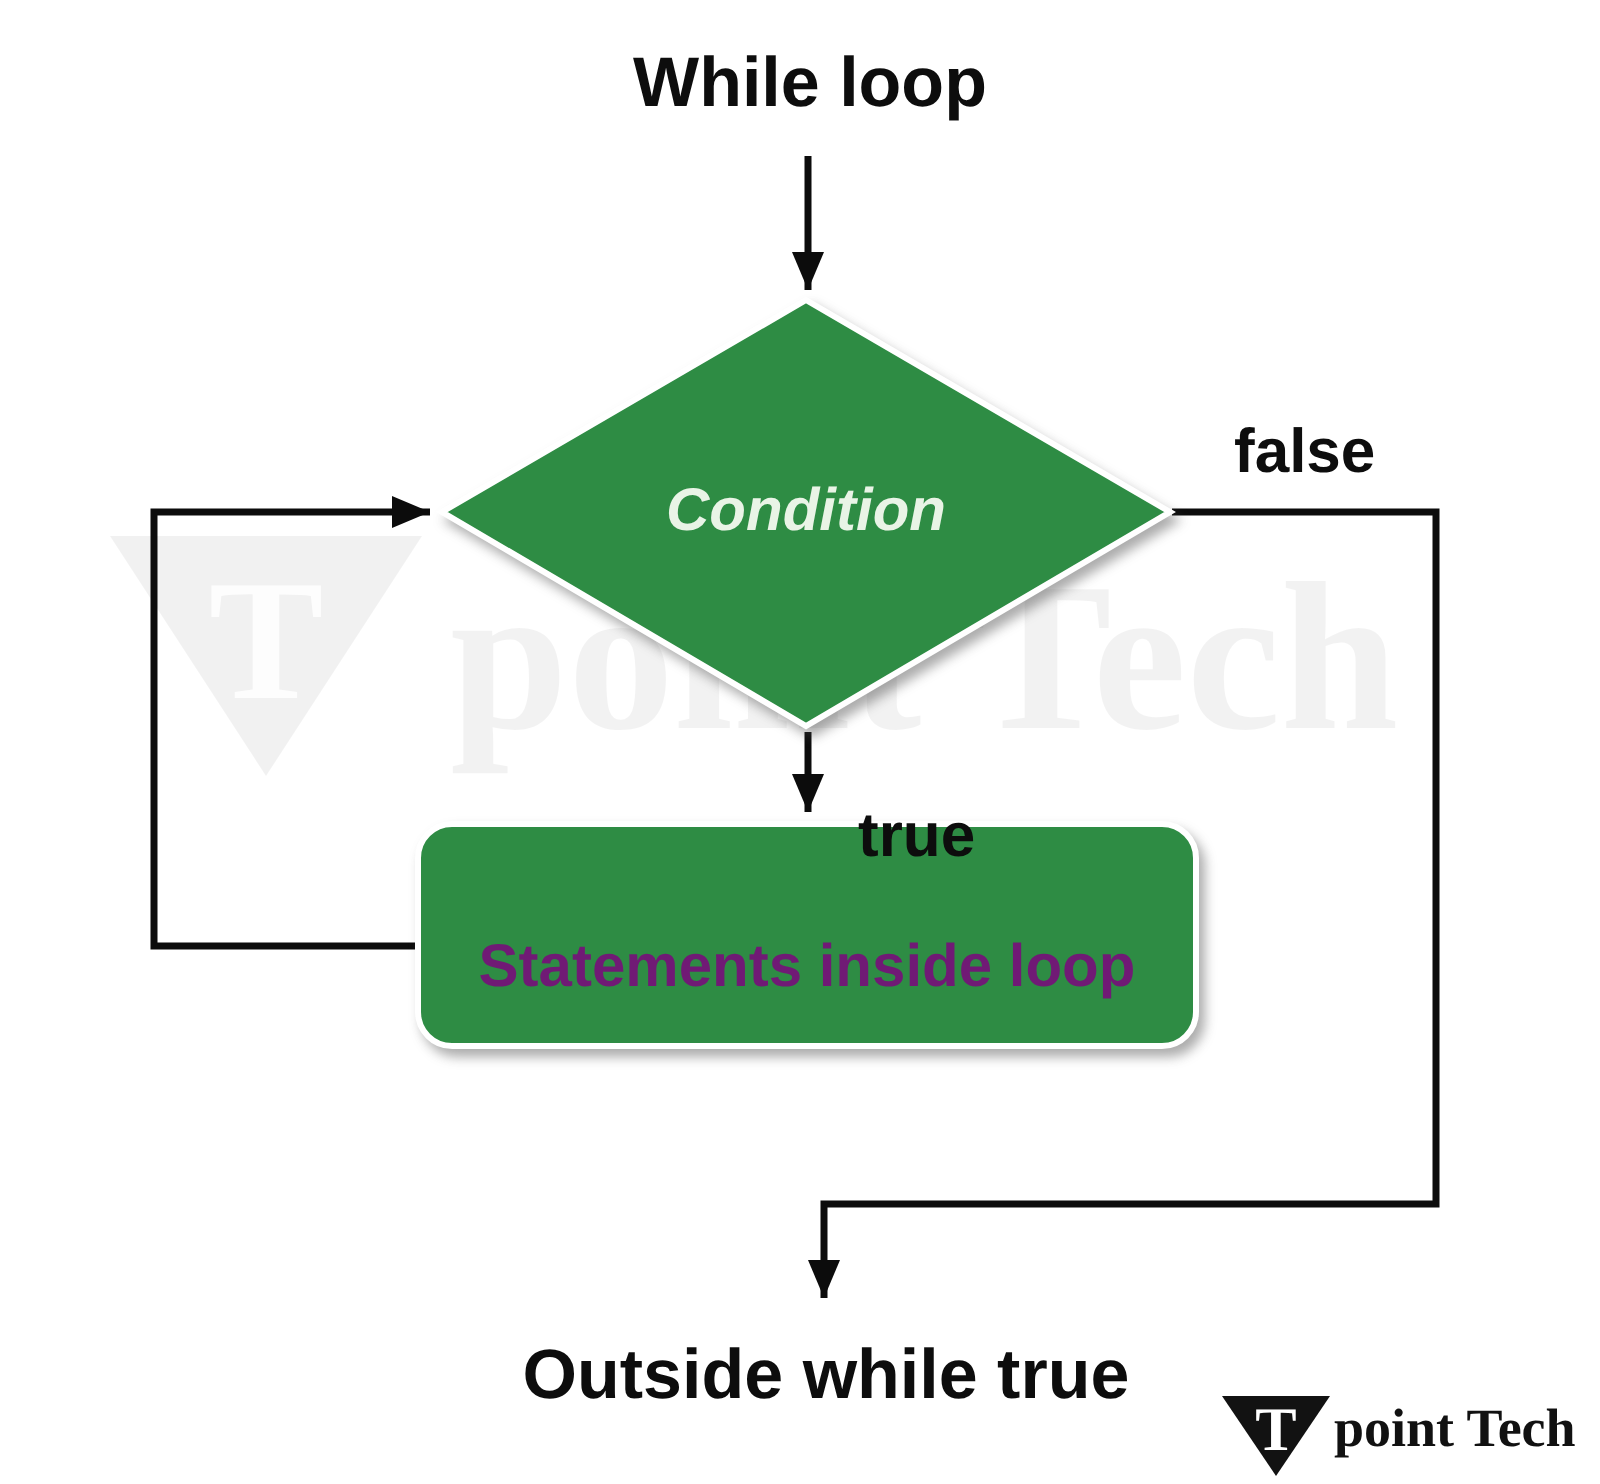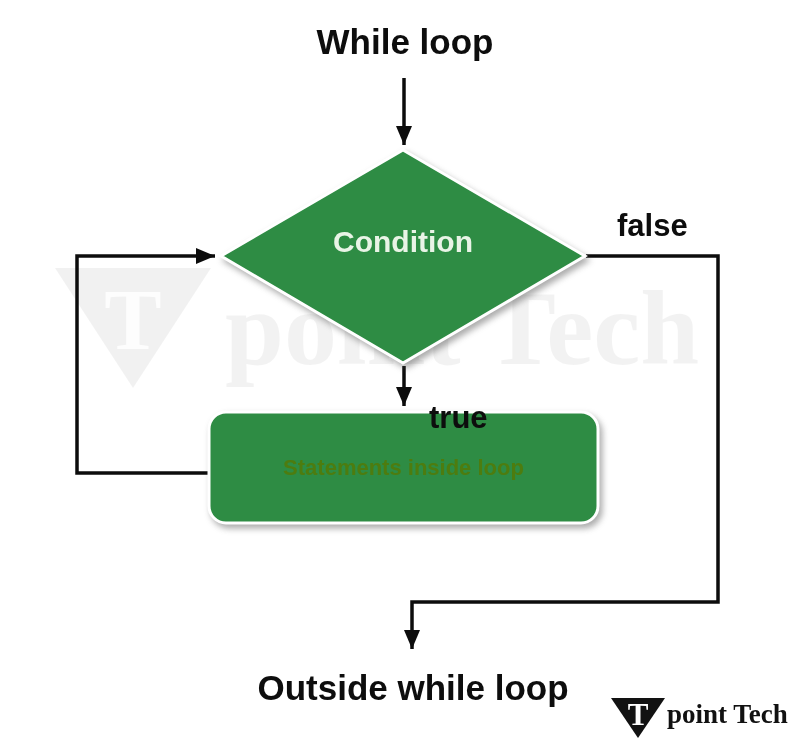--- a/index.html
+++ b/index.html
@@ -85,36 +85,37 @@
   }
   .title {
     left: 0;
     top: 22px;
     width: 810px;
     text-align: center;
     font-size: 35px;
   }
   .condition-label {
     left: 253px;
-    top: 225px;
+    top: 239px;
     width: 300px;
     text-align: center;
     font-size: 30px;
     color: #e9f4e6;
+    font-style: italic;
   }
   .statements-label {
     left: 208px;
-    top: 412px;
+    top: 428px;
     width: 391px;
     height: 111px;
     display: flex;
     align-items: center;
     justify-content: center;
-    font-size: 22px;
-    color: #4d7c0f;
+    font-size: 30px;
+    color: #701a75;
   }
   .false-label {
     left: 617px;
     top: 208px;
     font-size: 31px;
   }
   .true-label {
     left: 429px;
     top: 361px;
     font-size: 31px;
@@ -202,21 +203,21 @@
   <div class="label title">While loop</div>
 
   <div class="label condition-label">Condition</div>
 
   <div class="label false-label">false</div>
 
   <div class="label true-label">true</div>
 
   <div class="label statements-label">Statements inside loop</div>
 
-  <div class="label outside-label">Outside while loop</div>
+  <div class="label outside-label">Outside while true</div>
 
   <div class="brand">
     <div class="brand-triangle">
       <span class="brand-letter">T</span>
     </div>
     <div class="brand-text">point Tech</div>
   </div>
 
 </div>
 

